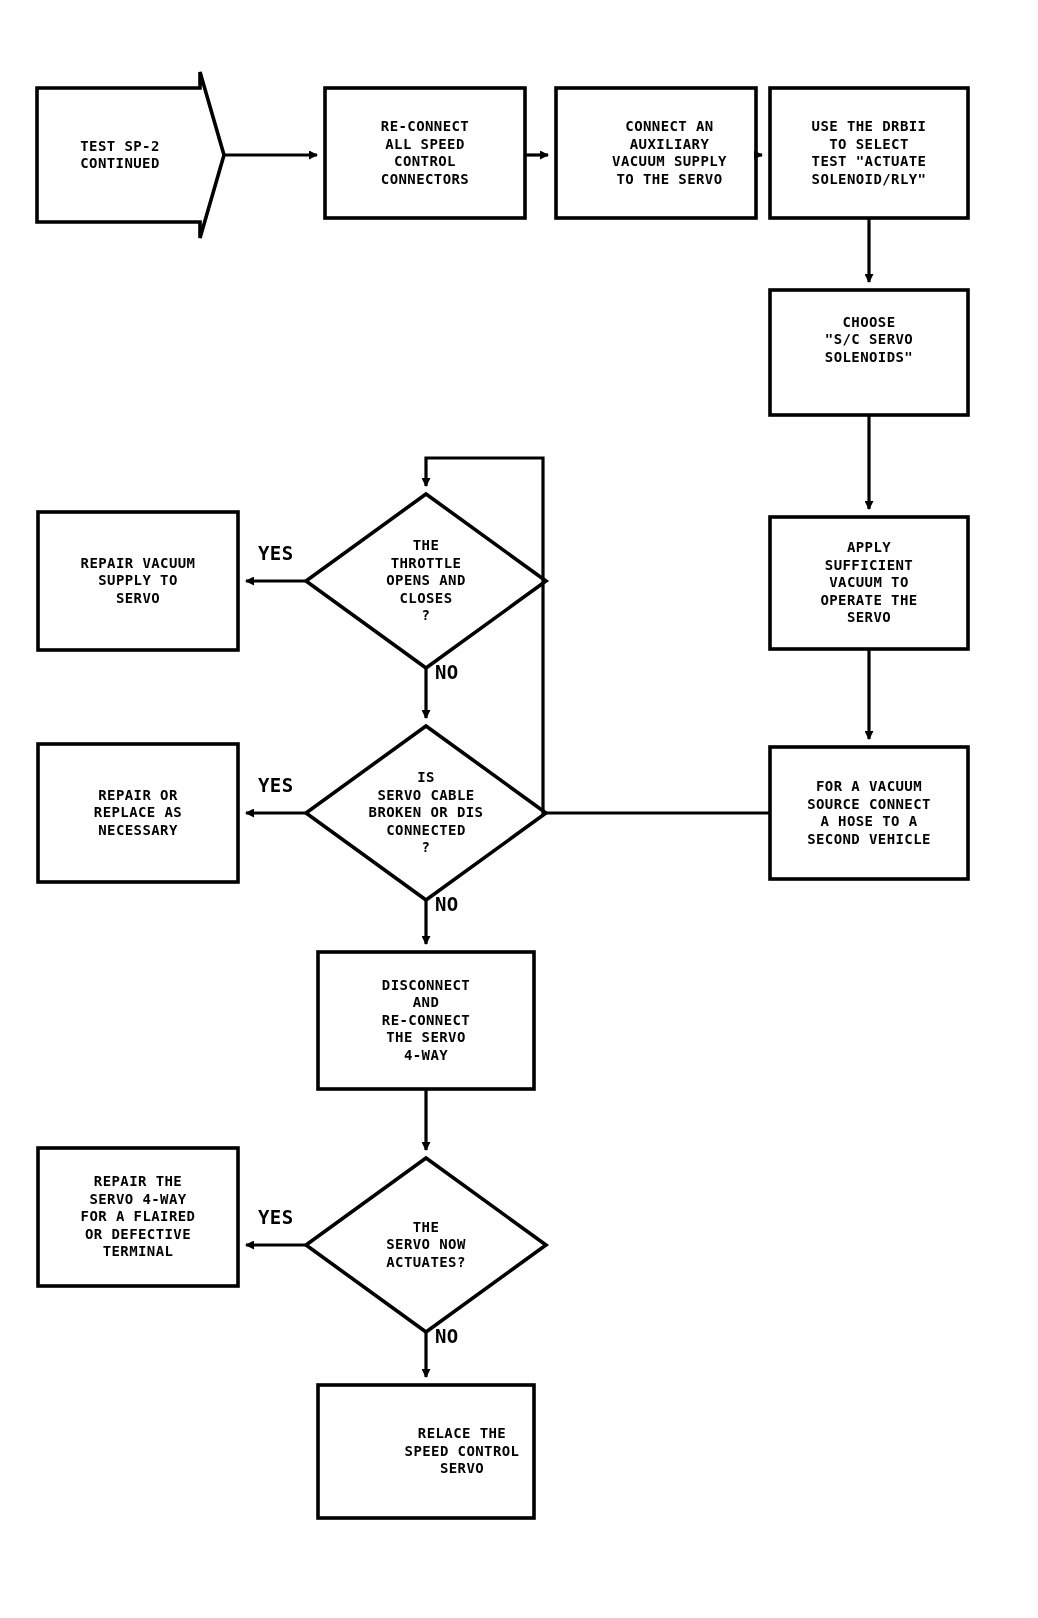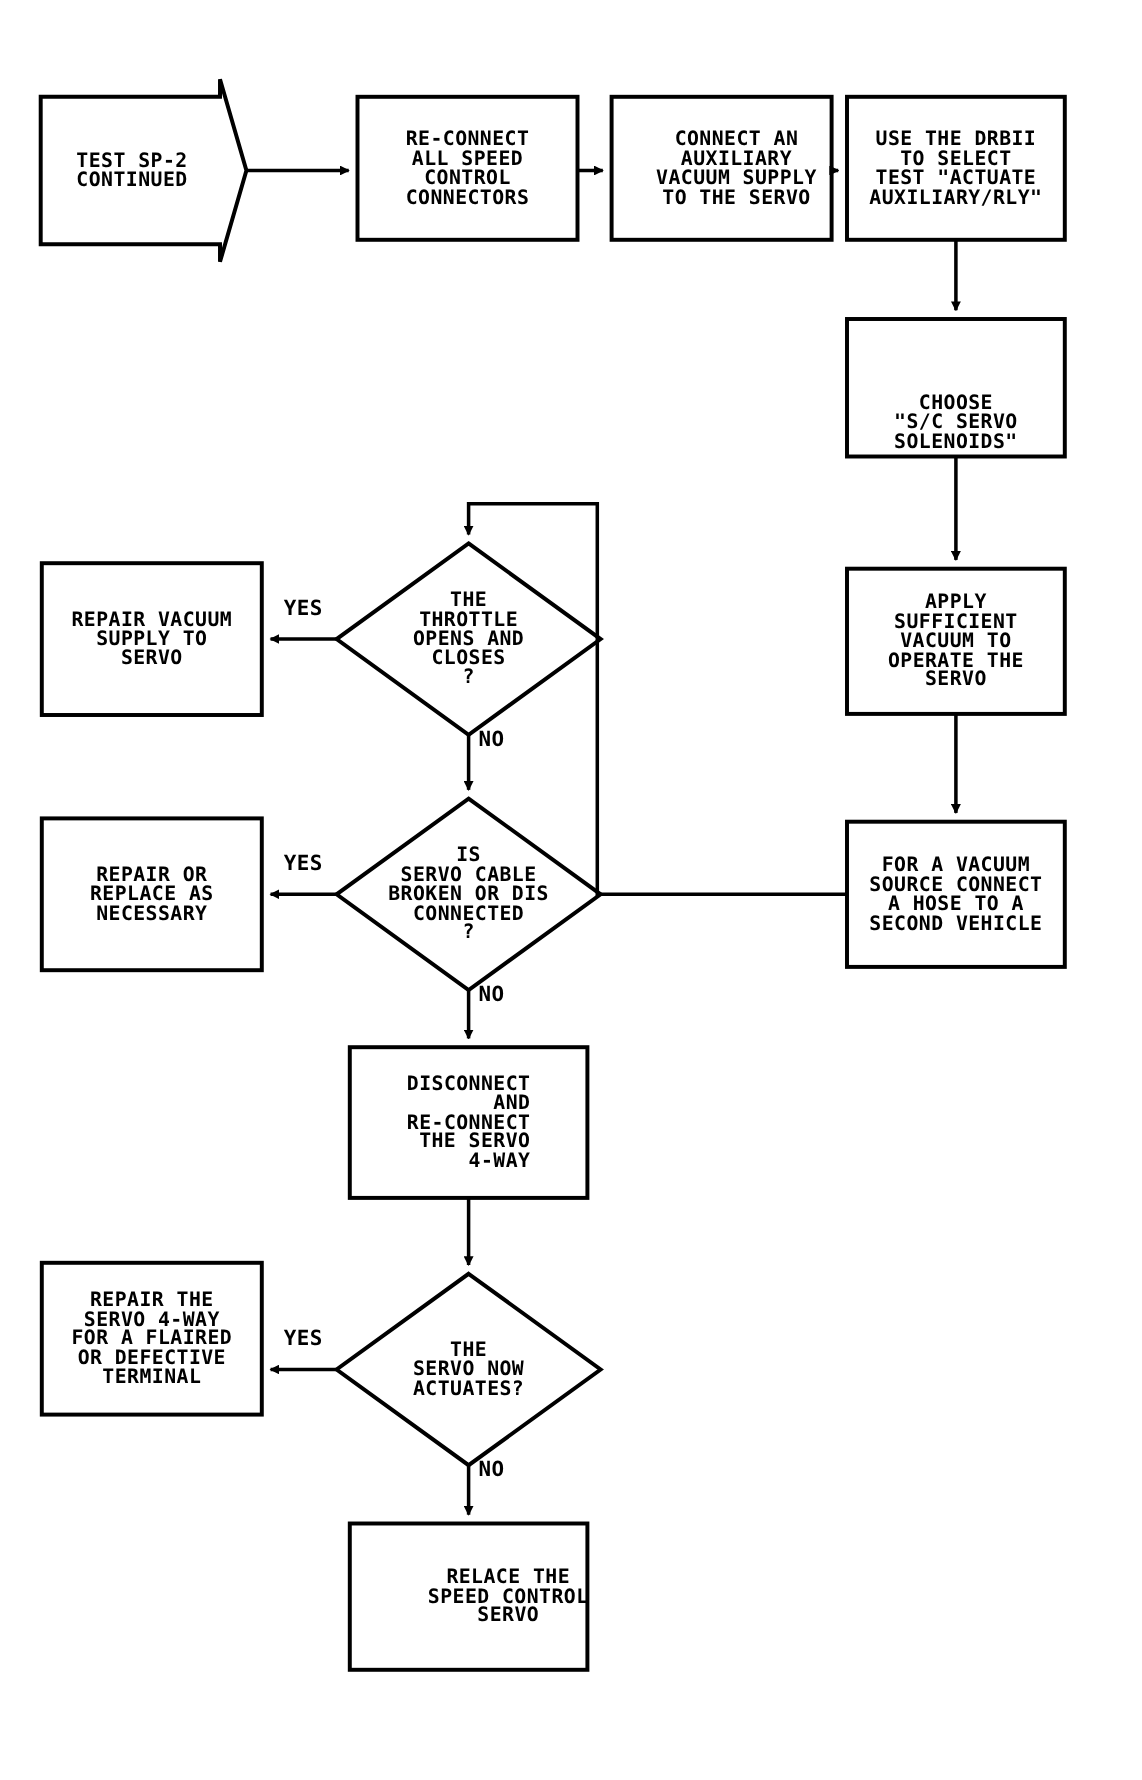--- a/index.html
+++ b/index.html
@@ -24,21 +24,21 @@
     width: 1038px;
     height: 1618px;
   }
   .shape-text {
     position: absolute;
     display: flex;
     align-items: center;
     justify-content: center;
     text-align: center;
     font-family: "DejaVu Sans Mono", "Liberation Mono", monospace;
-    font-size: 18px;
+    font-size: 14px;
     line-height: 17.5px;
     letter-spacing: 0.4px;
     color: #000000;
     white-space: pre;
     font-weight: 600;
     pointer-events: none;
   }
   .edge-label {
     position: absolute;
     font-family: "DejaVu Sans Mono", "Liberation Mono", monospace;
@@ -136,23 +136,23 @@
 CONNECTORS</div>
 
   <div class="shape-text" style="left:556px; top:88px; width:227px; height:130px;">CONNECT AN
 AUXILIARY
 VACUUM SUPPLY
 TO THE SERVO</div>
 
   <div class="shape-text" style="left:770px; top:88px; width:198px; height:130px;">USE THE DRBII
 TO SELECT
 TEST "ACTUATE
-AUXILIARY/RLY"</div>
-
-  <div class="shape-text" style="left:770px; top:290px; width:198px; height:100px;margin-top:44px;">CHOOSE
+SOLENOID/RLY"</div>
+
+  <div class="shape-text" style="left:770px; top:290px; width:198px; height:100px;">CHOOSE
 "S/C SERVO
 SOLENOIDS"</div>
 
   <div class="shape-text" style="left:770px; top:517px; width:198px; height:132px;">APPLY
 SUFFICIENT
 VACUUM TO
 OPERATE THE
 SERVO</div>
 
   <div class="shape-text" style="left:770px; top:747px; width:198px; height:132px;">FOR A VACUUM
@@ -167,21 +167,21 @@
   <div class="shape-text" style="left:38px; top:744px; width:200px; height:138px;">REPAIR OR
 REPLACE AS
 NECESSARY</div>
 
   <div class="shape-text" style="left:38px; top:1148px; width:200px; height:138px;">REPAIR THE
 SERVO 4-WAY
 FOR A FLAIRED
 OR DEFECTIVE
 TERMINAL</div>
 
-  <div class="shape-text" style="left:318px; top:952px; width:216px; height:137px;text-align:right;">DISCONNECT
+  <div class="shape-text" style="left:318px; top:952px; width:216px; height:137px;">DISCONNECT
 AND
 RE-CONNECT
 THE SERVO
 4-WAY</div>
 
   <div class="shape-text" style="left:318px; top:1385px; width:216px; height:133px;margin-left:36px;">RELACE THE
 SPEED CONTROL
 SERVO</div>
 
   <div class="shape-text" style="left:336px; top:513px; width:180px; height:136px;">THE

